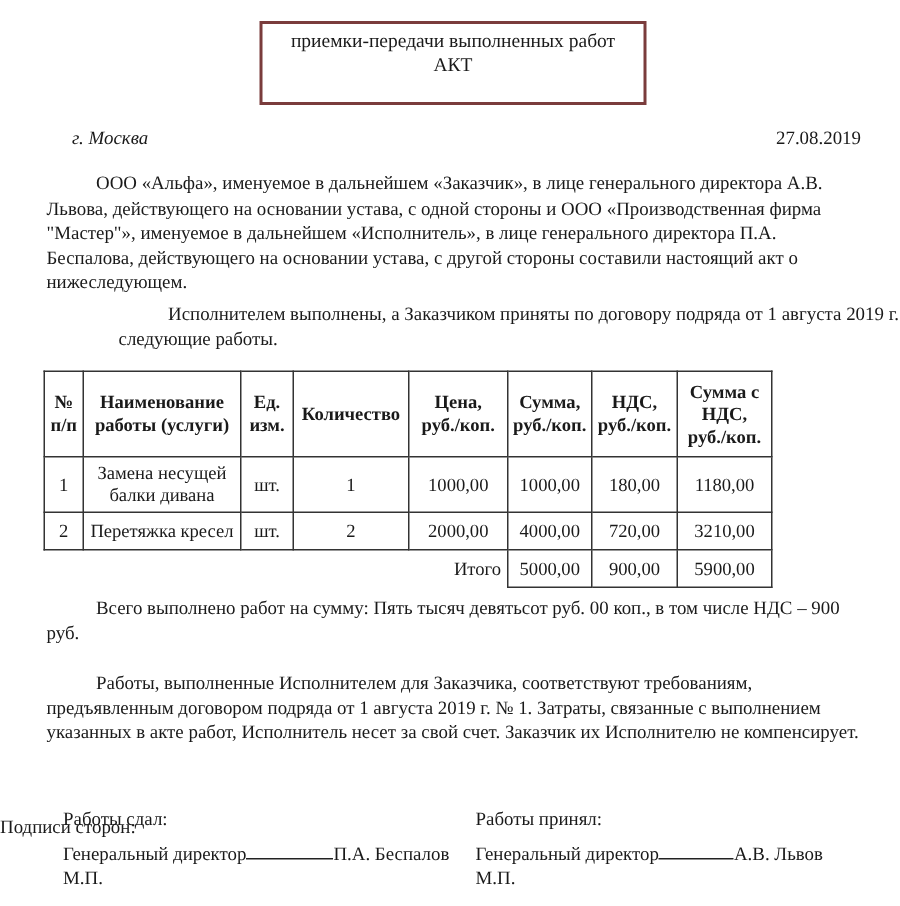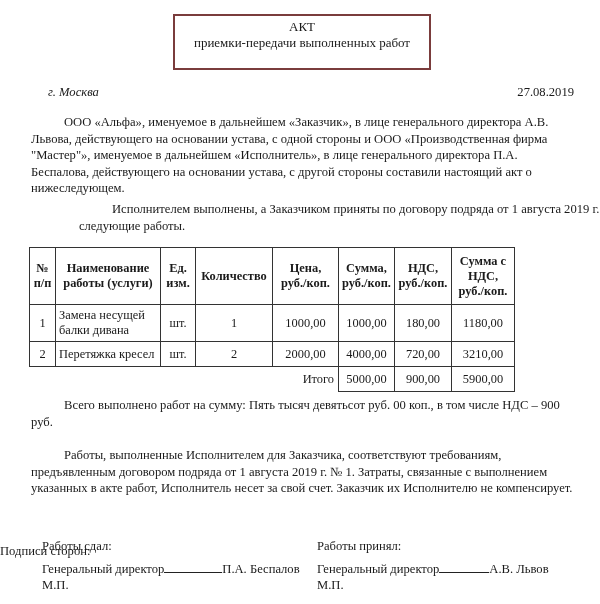--- a/index.html
+++ b/index.html
@@ -25,39 +25,39 @@
   .p3 { top: 397px; }
   .p4 { top: 447px; }
   table.works {
     position: absolute; left: 29px; top: 247px;
     border-collapse: collapse; font-size: 12.4px; line-height: 15px;
   }
   table.works th, table.works td {
     border: 1.5px solid #333; padding: 2px 3px; text-align: center; vertical-align: middle;
   }
   table.works th { font-weight: bold; height: 52px; }
-  table.works td.name { text-align: left; }
+  table.works td.name { text-align: center; }
   table.works tr.r1 td { height: 32px; }
   table.works tr.r2 td { height: 20px; }
   table.works tr.total td { height: 20px; }
   table.works tr.total td.noborder { border: none; }
   table.works tr.total td.label { border: none; text-align: right; padding-right: 4px; }
   .sign-title { position: absolute; left: 0; width: 600px; top: 543px; }
   .sign-left { position: absolute; left: 42px; top: 538px; }
   .sign-right { position: absolute; left: 317px; top: 538px; }
   .sign-line { display: inline-block; border-bottom: 1.5px solid #222; vertical-align: baseline; height: 11px; }
   .sign-block div { white-space: nowrap; }
   .gap { height: 6px; }
 </style>
 </head>
 <body>
 
 <div class="title-box">
+  <div>приемки-передачи выполненных работ</div>
   <div>АКТ</div>
-  <div>приемки-передачи выполненных работ</div>
 </div>
 
 <div class="city">г. Москва</div>
 <div class="date">27.08.2019</div>
 
 <div class="para p1"><span class="indent"></span><span>ООО «Альфа», именуемое в дальнейшем «Заказчик», в лице генерального директора А.В. Львова, действующего на основании устава, с одной стороны и ООО «Производственная фирма "Мастер"», именуемое в дальнейшем «Исполнитель», в лице генерального директора П.А. Беспалова, действующего на основании устава, с другой стороны составили настоящий акт о нижеследующем.</span></div>
 
 <div class="para p2"><span class="indent"></span><span>Исполнителем выполнены, а Заказчиком приняты по договору подряда от 1 августа 2019 г. № 1 следующие работы.</span></div>
 
 <table class="works">

